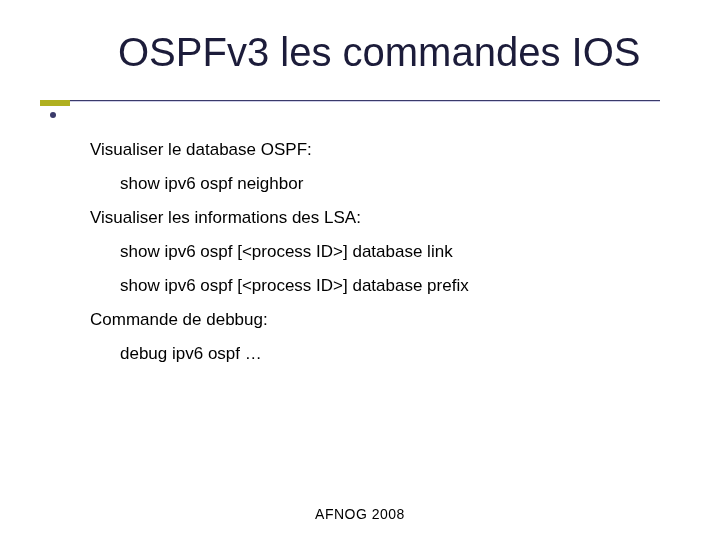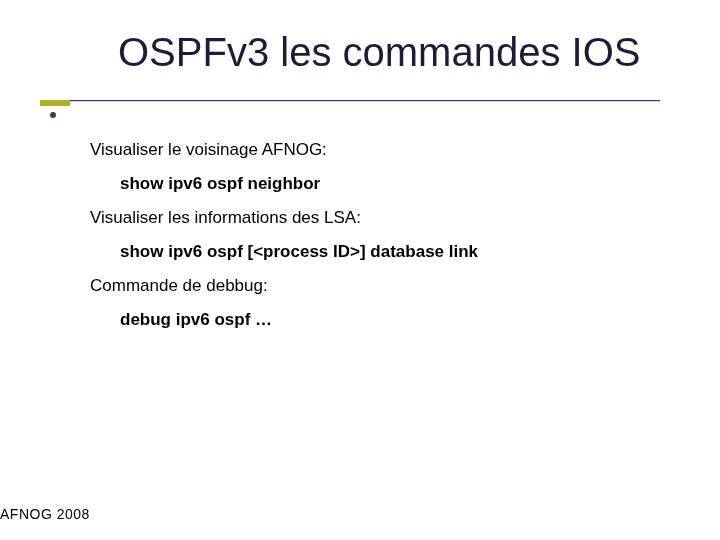--- a/index.html
+++ b/index.html
@@ -63,27 +63,28 @@
     width: 560px;
     font-family: Arial, Helvetica, sans-serif;
     font-size: 17px;
     color: #000;
   }
   .level1 {
     margin: 0 0 14px 0;
   }
   .level2 {
     margin: 0 0 14px 30px;
-    font-weight: bold;
+    font-weight: normal;
   }
   .footer {
     position: absolute;
     left: 0;
     bottom: 18px;
     width: 720px;
+    text-align: center;
     font-family: Arial, Helvetica, sans-serif;
     font-size: 14px;
     color: #000;
     letter-spacing: 0.5px;
   }
 </style>
 </head>
 <body>
 
 <div class="slide">
@@ -91,24 +92,25 @@
     <span class="title">
       <span class="t-strong">OSPFv3</span>
       <span class="t-light">les commandes IOS</span>
     </span>
   </div>
   <div class="rule"></div>
   <div class="rule-accent"></div>
   <div class="bullet-dot"></div>
 
   <div class="body">
-    <div class="level1">Visualiser le voisinage AFNOG:</div>
+    <div class="level1">Visualiser le database OSPF:</div>
     <div class="level2">show ipv6 ospf neighbor</div>
 
     <div class="level1">Visualiser les informations des LSA:</div>
     <div class="level2">show ipv6 ospf [&lt;process ID&gt;] database link</div>
+    <div class="level2">show ipv6 ospf [&lt;process ID&gt;] database prefix</div>
 
     <div class="level1">Commande de debbug:</div>
     <div class="level2">debug ipv6 ospf …</div>
   </div>
 
   <div class="footer">AFNOG 2008</div>
 </div>
 
 </body></html>

